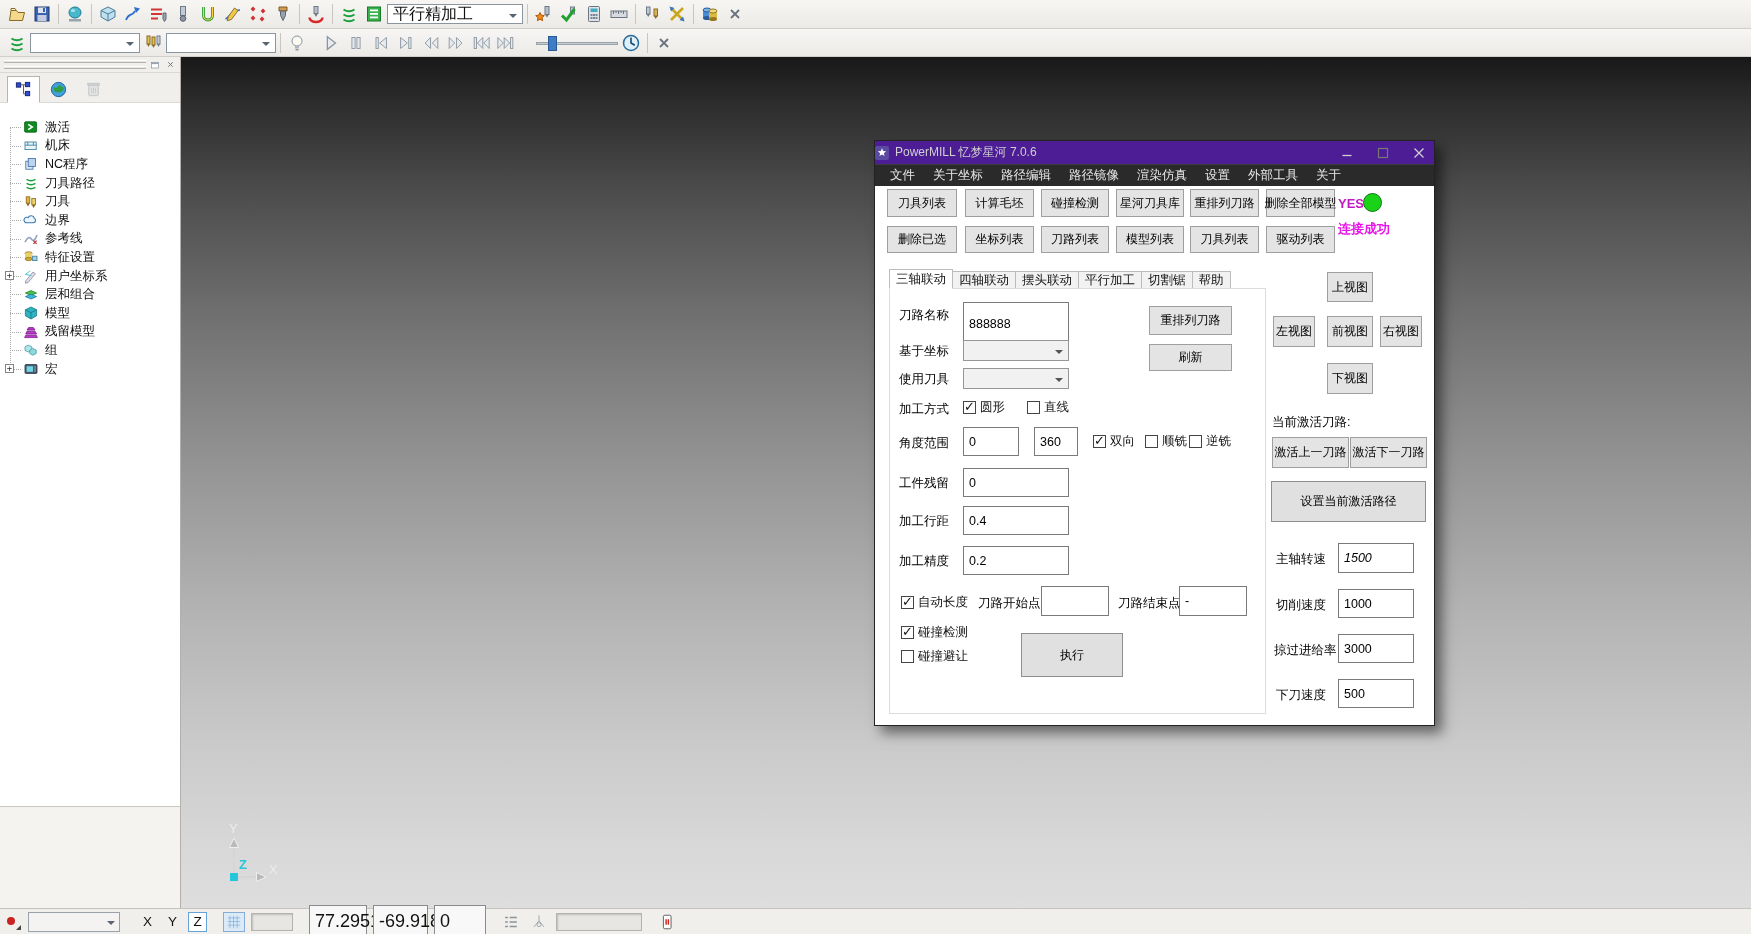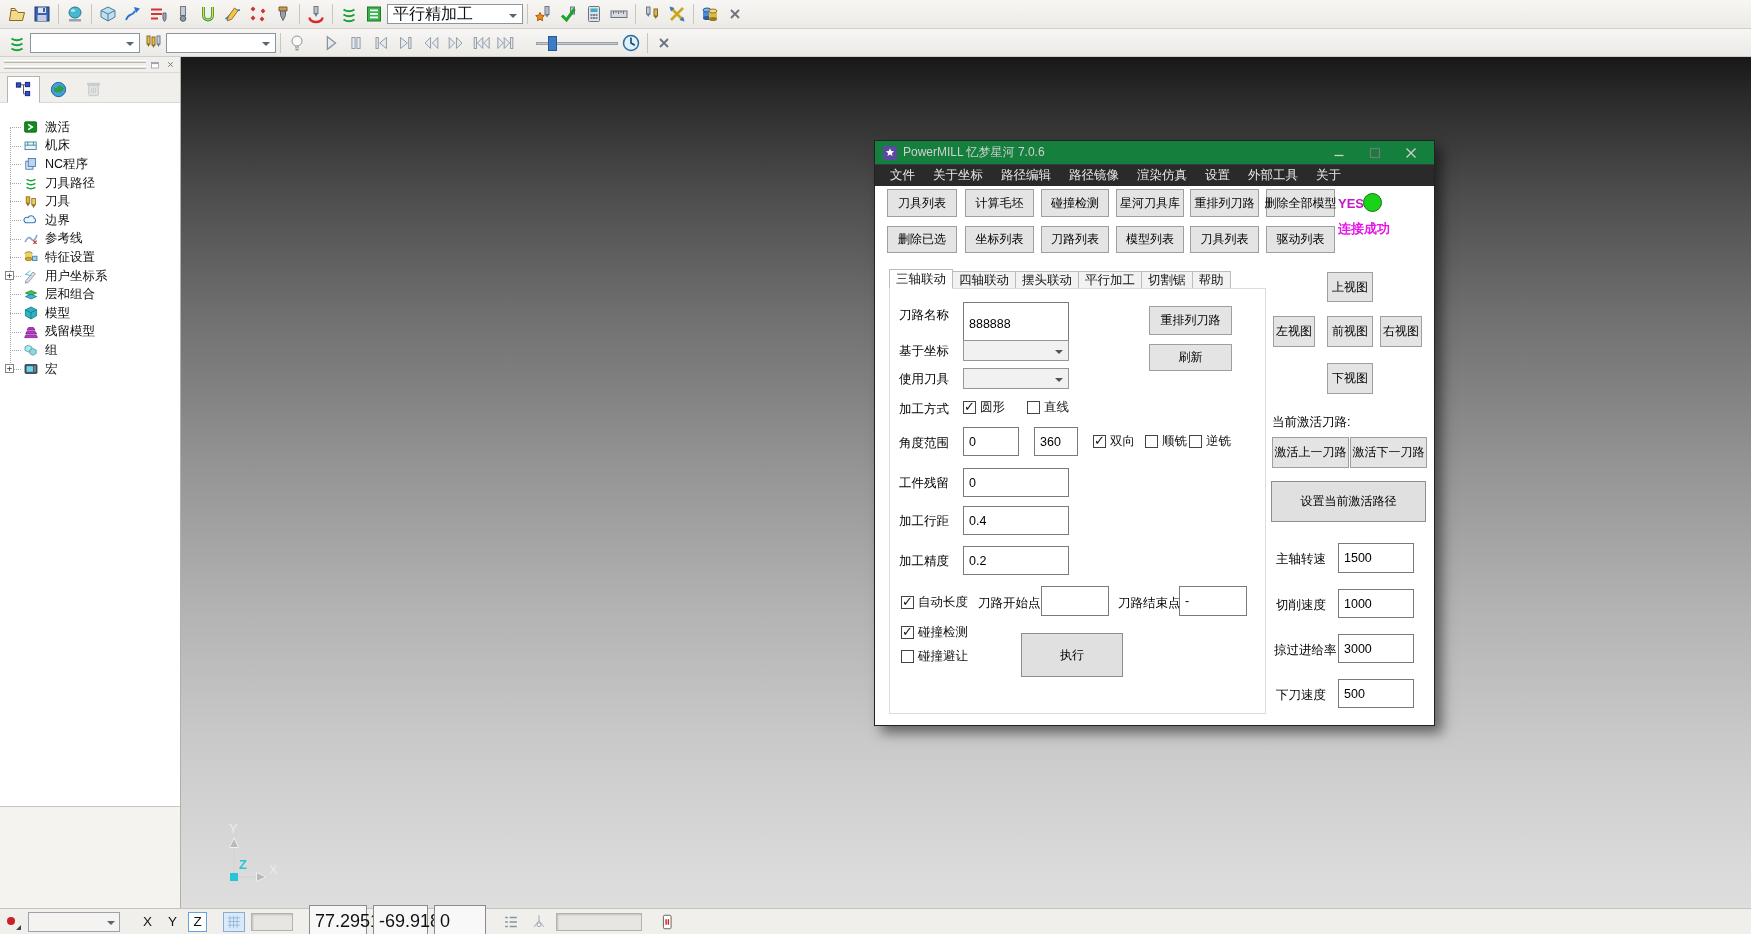--- a/index.html
+++ b/index.html
@@ -40,21 +40,21 @@
 .expander{position:absolute;left:5px;top:4.5px;width:9px;height:9px;border:1px solid #848484;background:#fff;z-index:2}
 .expander::before{content:"+";position:absolute;left:0;top:-1px;width:7px;font:9px/9px "DejaVu Sans Mono",monospace;text-align:center;color:#333}
 .exp-lower{position:absolute;left:0;right:0;top:749px;bottom:0;background:#f4f3f0;border-top:1px solid #c9c6c1}
 
 
 .viewport{position:absolute;left:181px;top:57px;right:0;bottom:26px;background:linear-gradient(180deg,#181818 0%,#2b2b2b 5%,#4a4a4a 15%,#6f6f6f 30%,#949494 48%,#b3b3b3 65%,#c9c9c9 80%,#d8d8d8 93%,#dedede 100%)}
 .triad{position:absolute;left:24px;top:760px;width:100px;height:80px}
 
 
 .dialog{position:absolute;left:874px;top:140px;width:561px;height:586px;background:#fff;border:1px solid #222;box-shadow:7px 7px 12px rgba(0,0,0,.5)}
-.dlg-title{height:23px;background:#15803d;color:#cfcfcf;display:flex;align-items:center;padding:0 8px;gap:6px;font-size:12px}
+.dlg-title{height:23px;background:#4c1d95;color:#cfcfcf;display:flex;align-items:center;padding:0 0;gap:6px;font-size:12px}
 .dlg-title .wbtn{width:30px;height:22px;display:flex;align-items:center;justify-content:center}
 .dlg-title .spacer{flex:1}
 .dlg-menu{height:22px;background:#2a2a2a;color:#e8e8e8;display:flex;align-items:center;padding:0 6px;font-size:12.5px;border-top:1px solid #3c3c3c}
 .dlg-menu .mi{padding:2px 9px}
 .dlg-body{position:absolute;left:0;top:45px;right:0;bottom:0;background:#fff}
 .dbtn{position:absolute;background:#e4e4e4;border:1px solid #9f9f9f;font-size:12px;display:flex;align-items:center;justify-content:center;white-space:nowrap;color:#000}
 .dbtn.big{font-size:12px;background:#e0e0e0;border-color:#8e8e8e}
 .dlbl{position:absolute;font-size:12.5px;color:#000;white-space:nowrap}
 .dinp{position:absolute;border:1px solid #7a7a7a;background:#fff;font-size:12.5px;padding:0 5px;font-family:inherit;color:#000}
 .ddd{position:absolute;background:#f1f1f1;border:1px solid #969696;display:flex;align-items:center}
@@ -802,21 +802,21 @@
       <button class="dbtn" style="left:452px;top:130px;width:46px;height:31px">前视图</button>
       <button class="dbtn" style="left:505px;top:130px;width:42px;height:31px">右视图</button>
       <button class="dbtn" style="left:452px;top:177px;width:46px;height:31px">下视图</button>
 
       <span class="dlbl" style="left:397px;top:228px">当前激活刀路:</span>
       <button class="dbtn" style="left:397px;top:251px;width:77px;height:31px">激活上一刀路</button>
       <button class="dbtn" style="left:475px;top:251px;width:77px;height:31px">激活下一刀路</button>
       <button class="dbtn big" style="left:396px;top:295px;width:155px;height:41px">设置当前激活路径</button>
 
       <span class="dlbl" style="left:401px;top:365px">主轴转速</span>
-      <input class="dinp" style="left: 463px; top: 357px; width: 76px; height: 30px;" value="1500">
+      <input class="dinp" style="left: 463px; top: 357px; width: 76px; height: 30px; font-style: italic;" value="1500">
       <span class="dlbl" style="left:401px;top:411px">切削速度</span>
       <input class="dinp" style="left: 463px; top: 403px; width: 76px; height: 29px;" value="1000">
       <span class="dlbl" style="left:399px;top:456px">掠过进给率</span>
       <input class="dinp" style="left: 463px; top: 448px; width: 76px; height: 29px;" value="3000">
       <span class="dlbl" style="left:401px;top:501px">下刀速度</span>
       <input class="dinp" style="left: 463px; top: 493px; width: 76px; height: 29px;" value="500">
     </div>
   </div>
 
   <div class="statusbar">

